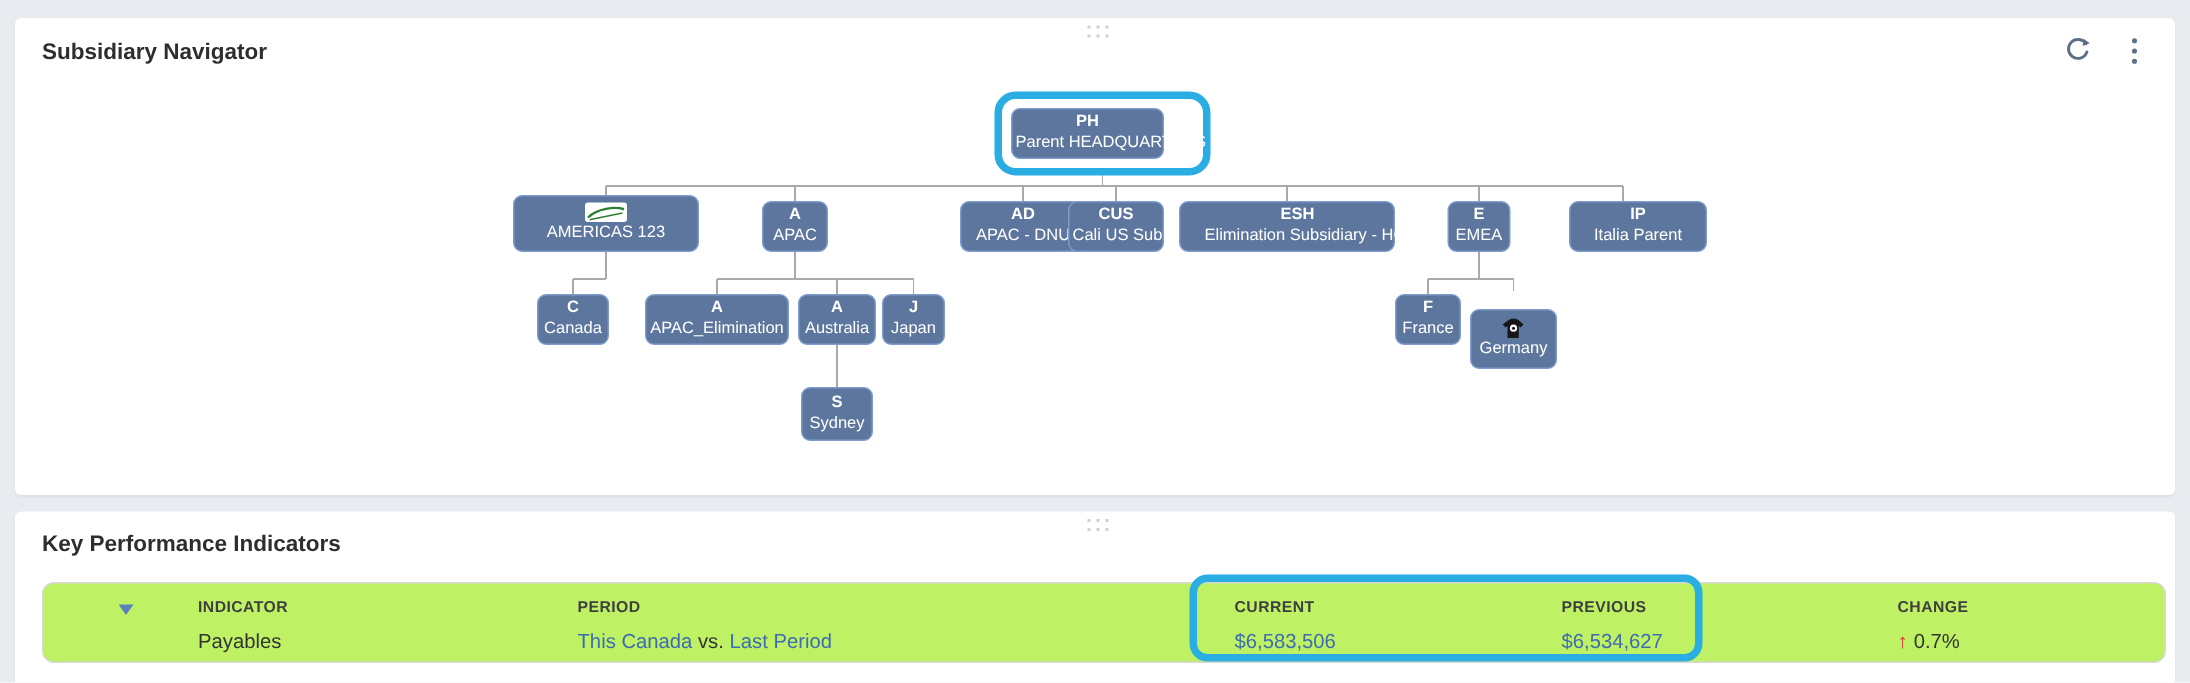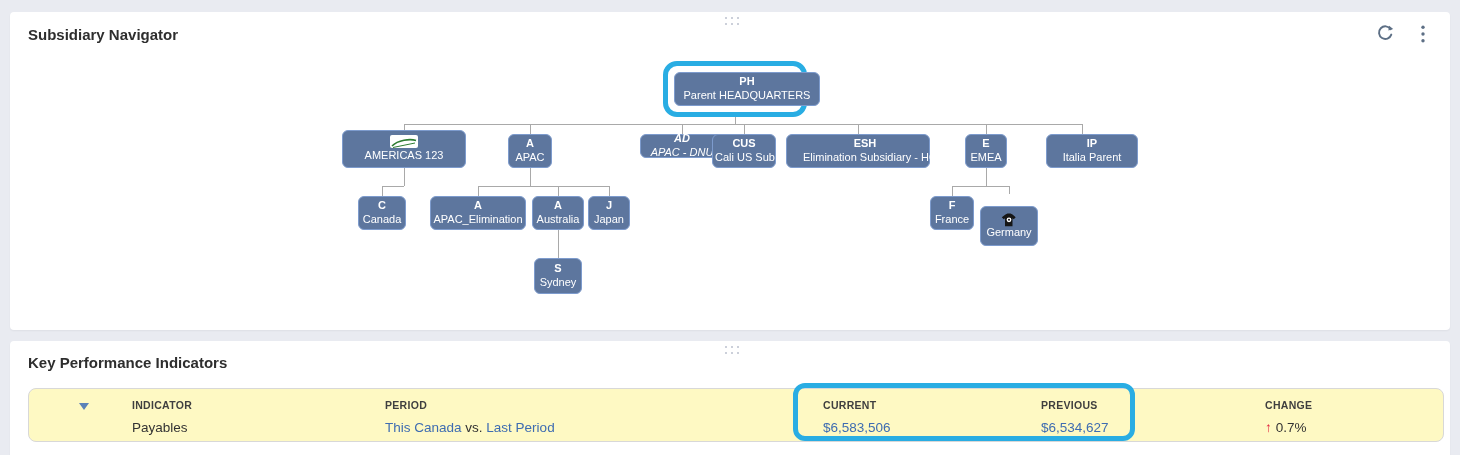--- a/index.html
+++ b/index.html
@@ -29,21 +29,21 @@
     line-height:1.25; cursor:pointer; padding:1px 2px;
   }
   .node .init { font-weight:bold; font-size:11px; white-space:nowrap; }
   .node .nm   { font-size:11px; white-space:nowrap; }
   .hl-ring { position:absolute; border:5px solid #29ade3; border-radius:14px; pointer-events:none; }
 
   .amer-logo { width:28px; height:13px; background:#fff; border-radius:2px; margin:0 auto 1px auto; overflow:hidden; }
   .jersey { width:16px; height:14px; margin:0 auto; }
 
   
-  .kpi-table { position:absolute; left:18px; top:47px; width:1416px; height:54px; border:1px solid #d8d8d8; border-radius:8px; background:#fef9c3; }
+  .kpi-table { position:absolute; left:18px; top:47px; width:1416px; height:54px; border:1px solid #d8d8d8; border-radius:8px; background:#bef264; }
   .kpi-cell { position:absolute; white-space:nowrap; }
   .kpi-head { font-size:10.5px; font-weight:bold; color:#3f3f3f; letter-spacing:.3px; top:10px; }
   .kpi-val  { font-size:13.5px; color:#333; top:31px; }
   .kpi-link { color:#3e6cb1; cursor:pointer; }
   .expander { position:absolute; left:50px; top:14px; width:0; height:0; cursor:pointer;
     border-left:5.5px solid transparent; border-right:5.5px solid transparent; border-top:7px solid #5b82b8; }
   .arrow-up { color:#e2263f; font-weight:bold; margin-right:4px; }
   .kpi-ring { position:absolute; left:783px; top:42px; width:342px; height:58px; border:5px solid #29ade3; border-radius:12px; pointer-events:none; }
 </style>
 </head>
@@ -99,41 +99,41 @@
         <line x1="976" y1="156" x2="976" y2="174"></line>
         <line x1="942" y1="174" x2="999" y2="174"></line>
         <line x1="942" y1="174" x2="942" y2="184"></line>
         <line x1="999" y1="174" x2="999" y2="182"></line>
         <line x1="548" y1="218" x2="548" y2="246"></line>
       </g>
     </svg>
 
     <div class="hl-ring" style="left:653px; top:49px; width:144px; height:56px;"></div>
 
-    <div class="node" style="left:664px; top:60px; width:146px; height:34px;">
+    <div class="node" style="left:664px; top:60px; width:102px; height:34px;">
       <span class="init">PH</span>
       <span class="nm">Parent HEADQUARTERS</span>
     </div>
 
     <div class="node" style="left:332px; top:118px; width:124px; height:38px;">
       <span class="amer-logo">
         <svg width="28" height="13" viewBox="0 0 28 13">
           <path d="M2 9 C 8 3, 20 1.5, 26 3.5" stroke="#2e7d32" fill="none" stroke-width="1.6"></path>
           <path d="M3 10.5 L 25 6" stroke="#2e7d32" fill="none" stroke-width="1"></path>
         </svg>
       </span>
       <span class="nm">AMERICAS 123</span>
     </div>
 
     <div class="node" style="left:498px; top:122px; width:44px; height:34px;">
       <span class="init">A</span>
       <span class="nm">APAC</span>
     </div>
 
-    <div class="node" style="left:630px; top:122px; width:84px; height:24px;font-style:italic;">
+    <div class="node" style="left:630px; top:122px; width:84px; height:34px;">
       <span class="init">AD</span>
       <span class="nm">APAC - DNU</span>
     </div>
 
     <div class="node" style="left:702px; top:122px; width:64px; height:34px;">
       <span class="init">CUS</span>
       <span class="nm">Cali US Sub</span>
     </div>
 
     <div class="node" style="left:776px; top:122px; width:144px; height:34px;padding-left:16px;">

